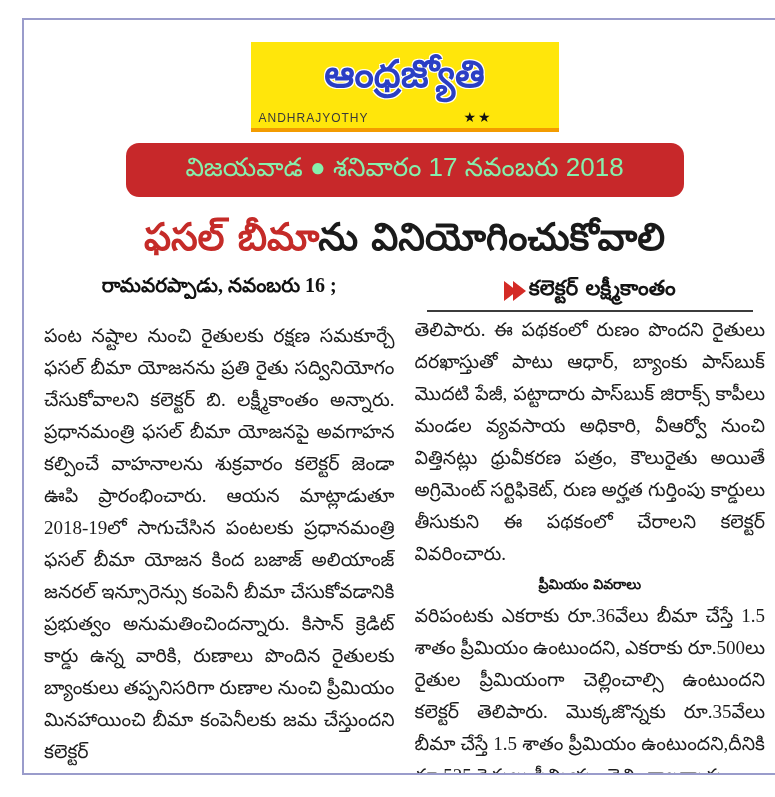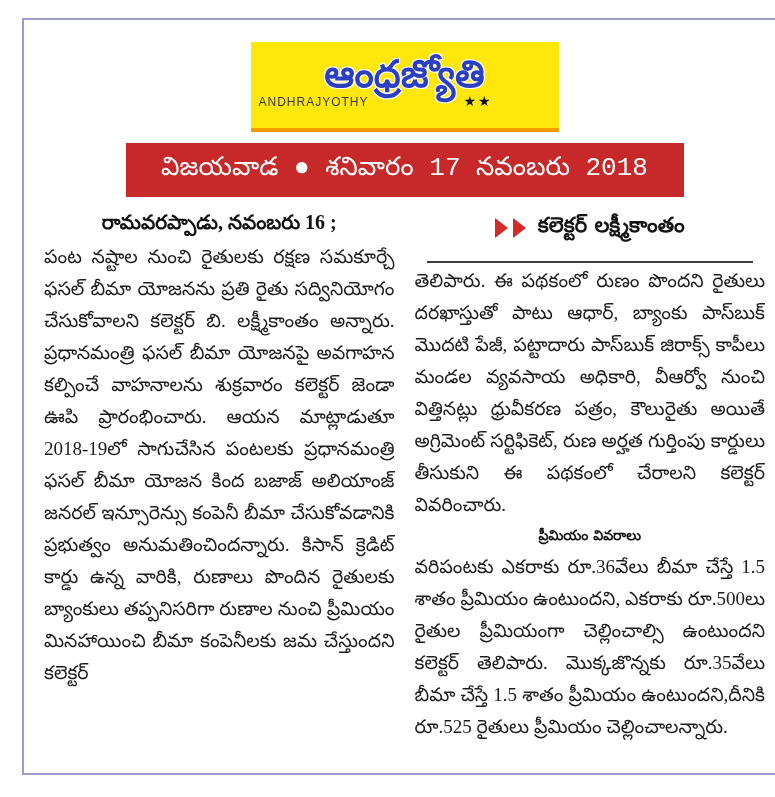--- a/index.html
+++ b/index.html
@@ -34,21 +34,21 @@
     font-size: 38px;
     line-height: 52px;
     color: #2b3fc4;
     white-space: nowrap;
     text-shadow:
       -1px -1px 0 #ffffff, 1px -1px 0 #ffffff,
       -1px 1px 0 #ffffff, 1px 1px 0 #ffffff;
   }
   .masthead-bottom-row {
     position: absolute;
-    left: 8px; right: 8px; bottom: 19px;
+    left: 8px; right: 8px; bottom: 3px;
     display: flex;
     align-items: flex-end;
   }
   .masthead-latin {
     font-family: "Liberation Sans", sans-serif;
     font-size: 12px;
     letter-spacing: 1px;
     color: #3a3a3a;
   }
   .masthead-stars {
@@ -56,28 +56,29 @@
     font-family: "DejaVu Sans", sans-serif;
     font-size: 14px;
     color: #111111;
     letter-spacing: 2px;
   }
   
   .date-banner {
     width: 558px; height: 54px;
     margin: 11px auto 0 auto;
     background: #c7282a;
-    color: #ffffff;
+    color: #86efac;
     display: flex;
     align-items: center;
     justify-content: center;
-    font-family: Liberation Mono, monospace;
+    font-family: Liberation Sans, sans-serif;
     font-size: 26px;
     white-space: nowrap;
     overflow: hidden;
+    border-radius: 13px;
   }
   
   .headline {
     margin: 17px 10px 0 10px;
     text-align: center;
     font-family: "DejaVu Sans", sans-serif;
     font-weight: bold;
     font-size: 38px;
     line-height: 46px;
     color: #1a1a1a;
@@ -98,31 +99,31 @@
     text-align: justify;
     color: #1c1c1c;
     word-break: break-word;
   }
   .left-col p.lead { text-indent: 0; }
   .dateline {
     display: block;
     text-align: center;
     font-weight: bold;
     font-size: 20px;
-    margin-bottom: 2px;
+    margin-bottom: 18px;
     color: #111111;
   }
   
   .byline {
     display: flex;
     align-items: center;
     justify-content: center;
-    gap: 9px;
+    gap: 0;
     margin: 2px 12px 2px 12px;
-    padding-bottom: 19px;
+    padding-bottom: 5px;
     border-bottom: 2px solid #3c3c3c;
     font-family: "DejaVu Sans", sans-serif;
     font-weight: bold;
     font-size: 21px;
     color: #141414;
     white-space: nowrap;
     overflow: hidden;
   }
   .tri {
     width: 0; height: 0;
@@ -153,20 +154,21 @@
     <div class="masthead-bottom-row">
       <span class="masthead-latin">ANDHRAJYOTHY</span>
       <span class="masthead-stars">★★</span>
     </div>
   </div>
 
   <div class="date-banner">
     <span>విజయవాడ ● శనివారం 17 నవంబరు 2018</span>
   </div>
 
+  <h1 class="headline"><span class="hl">ఫసల్ బీమా</span><span>ను వినియోగించుకోవాలి</span></h1>
 
   <div class="body-columns">
 
     <div class="col left-col">
       <span class="dateline">రామవరప్పాడు, నవంబరు 16 ;</span>
       <p class="lead">పంట నష్టాల నుంచి రైతులకు రక్షణ సమకూర్చే ఫసల్ బీమా యోజనను ప్రతి రైతు సద్వినియోగం చేసుకోవాలని కలెక్టర్ బి. లక్ష్మీకాంతం అన్నారు. ప్రధానమంత్రి ఫసల్ బీమా యోజనపై అవగాహన కల్పించే వాహనాలను శుక్రవారం కలెక్టర్ జెండా ఊపి ప్రారంభించారు. ఆయన మాట్లాడుతూ 2018-19లో సాగుచేసిన పంటలకు ప్రధానమంత్రి ఫసల్ బీమా యోజన కింద బజాజ్ అలియాంజ్ జనరల్ ఇన్సూరెన్సు కంపెనీ బీమా చేసుకోవడానికి ప్రభుత్వం అనుమతించిందన్నారు. కిసాన్ క్రెడిట్ కార్డు ఉన్న వారికి, రుణాలు పొందిన రైతులకు బ్యాంకులు తప్పనిసరిగా రుణాల నుంచి ప్రీమియం మినహాయించి బీమా కంపెనీలకు జమ చేస్తుందని కలెక్టర్</p>
     </div>
 
     <div class="col right-col">
       <div class="byline">

